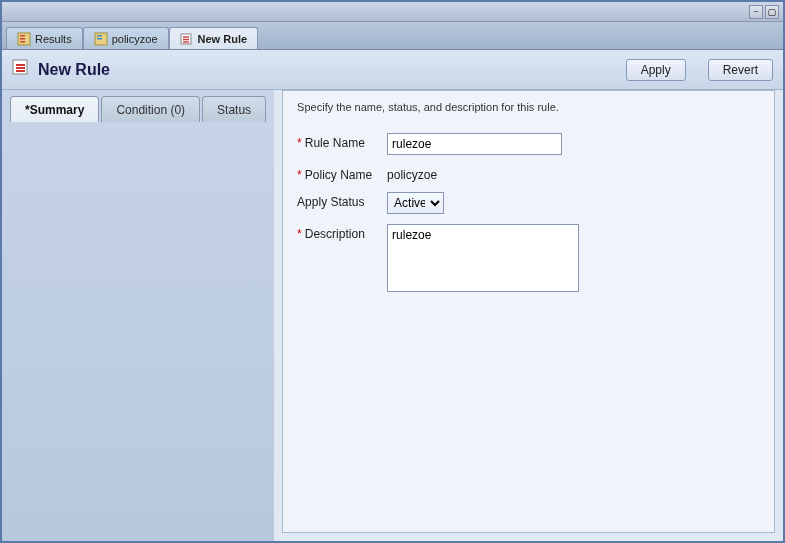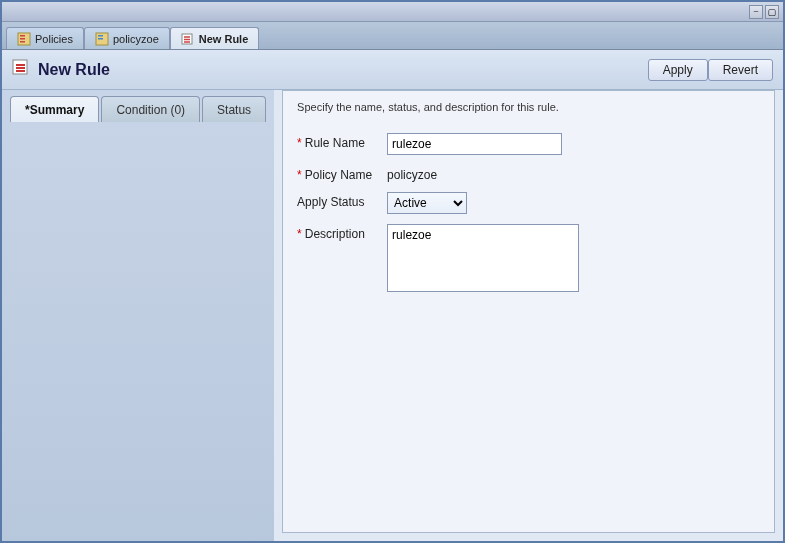--- a/index.html
+++ b/index.html
@@ -86,21 +86,21 @@
     .header-title {
       display: flex;
       align-items: center;
       gap: 6px;
       font-size: 16px;
       font-weight: bold;
       color: #1a1a4a;
     }
     .header-buttons {
       display: flex;
-      gap: 0;
+      gap: 22px;
     }
     .header-btn {
       background: linear-gradient(to bottom, #f0f4fc, #d8e0f0);
       border: 1px solid #8898b8;
       border-radius: 3px;
       padding: 3px 14px;
       font-size: 12px;
       cursor: pointer;
       color: #222;
     }
@@ -182,21 +182,21 @@
       font-size: 12px;
       color: #222;
       padding-top: 3px;
     }
     .form-select {
       border: 1px solid #8898b4;
       background: linear-gradient(to bottom, #f4f8ff, #e8eef8);
       padding: 2px 2px;
       font-size: 12px;
       height: 22px;
-      width: 80px;
+      width: 57px;
       cursor: pointer;
     }
     .form-textarea {
       border: 1px solid #8898b4;
       background: white;
       padding: 3px 4px;
       font-size: 12px;
       width: 192px;
       height: 68px;
       resize: none;
@@ -236,21 +236,21 @@
   <div class="page-tabs">
     <div class="page-tab">
       <span class="page-tab-icon">
         <svg width="14" height="14" viewBox="0 0 14 14">
           <rect x="1" y="1" width="12" height="12" fill="#e8d080" stroke="#a09040" stroke-width="1"></rect>
           <rect x="3" y="3" width="5" height="1.5" fill="#cc4444"></rect>
           <rect x="3" y="6" width="5" height="1.5" fill="#cc4444"></rect>
           <rect x="3" y="9" width="5" height="1.5" fill="#cc4444"></rect>
         </svg>
       </span>
-      <span>Policies</span>
+      <span>Results</span>
     </div>
     <div class="page-tab">
       <span class="page-tab-icon">
         <svg width="14" height="14" viewBox="0 0 14 14">
           <rect x="1" y="1" width="12" height="12" fill="#e8d080" stroke="#a09040" stroke-width="1"></rect>
           <rect x="3" y="3" width="5" height="1.5" fill="#4488cc"></rect>
           <rect x="3" y="6" width="5" height="1.5" fill="#4488cc"></rect>
         </svg>
       </span>
       <span>policyzoe</span>

